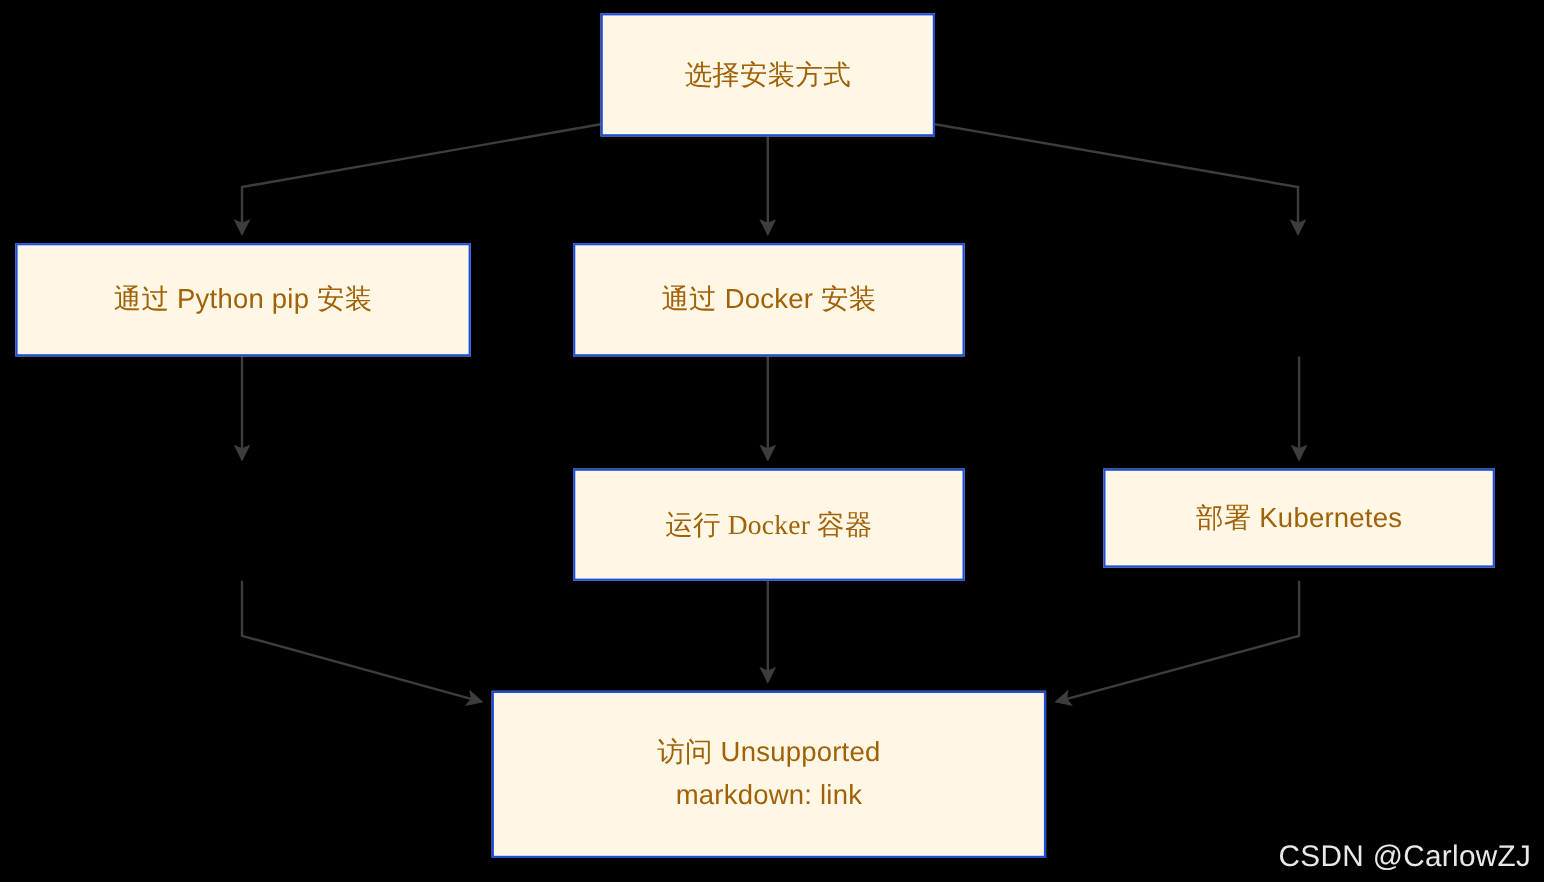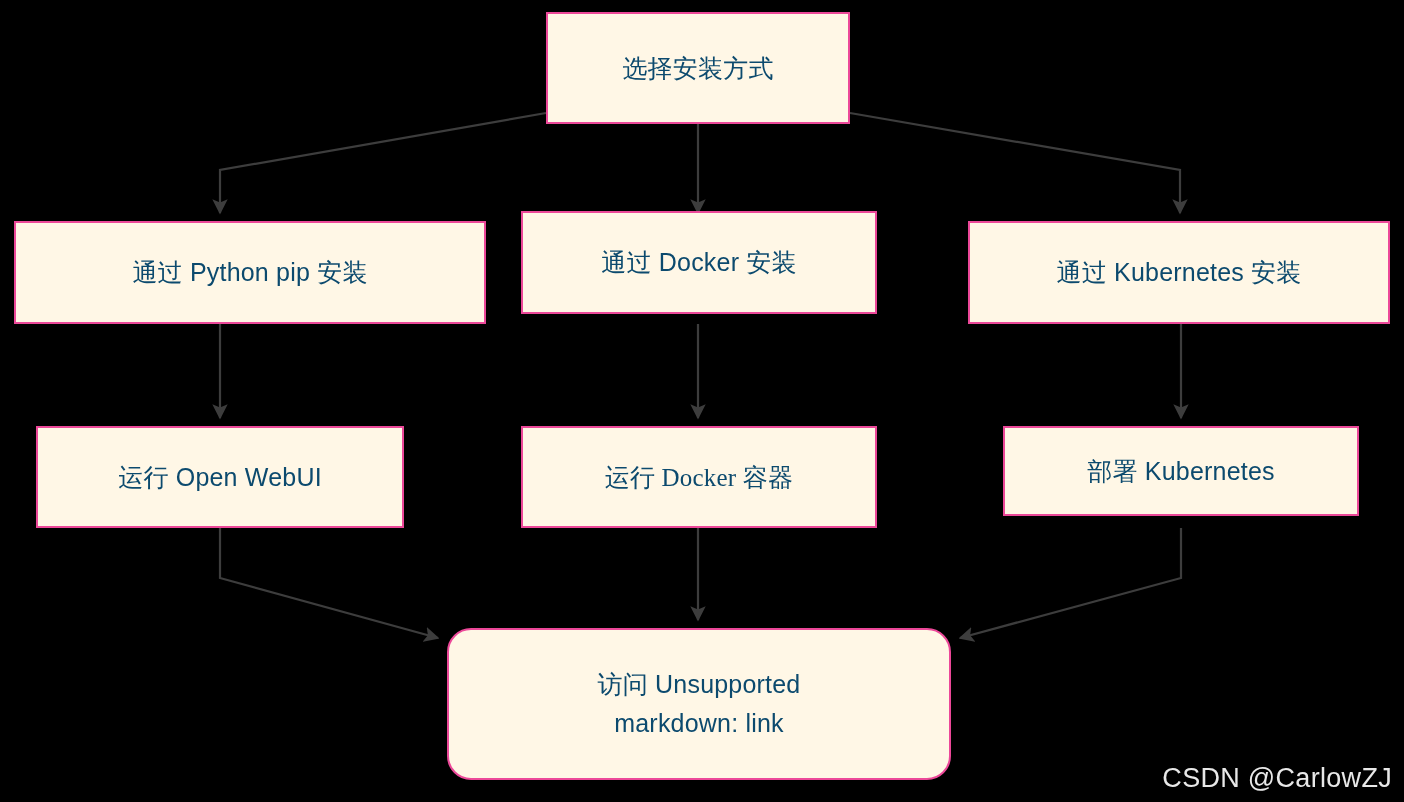--- a/index.html
+++ b/index.html
@@ -19,44 +19,44 @@
     position: absolute;
     left: 0;
     top: 0;
     width: 1404px;
     height: 802px;
   }
   .node {
     position: absolute;
     box-sizing: border-box;
     background: #FFF7E6;
-    border: 2px solid #ec4899;
+    border: 2px solid #1d4ed8;
     display: flex;
     align-items: center;
     justify-content: center;
     text-align: center;
-    color: #0c4a6e;
+    color: #a16207;
     font-size: 25px;
     line-height: 1.56;
     letter-spacing: 0.2px;
     z-index: 2;
   }
   .node .label {
     display: block;
     padding: 0 10px;
     white-space: pre-line;
   }
   #n-root   { left: 546px; top: 12px;  width: 304px; height: 112px; }
-  #n-pip    { left: 14px;  top: 221px; width: 472px; height: 103px; }
-  #n-docker { left: 521px; top: 211px; width: 356px; height: 103px; }
+  #n-pip    { left: 14px;  top: 221px; width: 414px; height: 103px; }
+  #n-docker { left: 521px; top: 221px; width: 356px; height: 103px; }
   #n-k8s    { left: 968px; top: 221px; width: 422px; height: 103px; }
   #n-run-webui  { left: 36px;  top: 426px; width: 368px; height: 102px; }
   #n-run-docker { left: 521px; top: 426px; width: 356px; height: 102px; font-family: Liberation Serif, serif; }
   #n-deploy-k8s { left: 1003px; top: 426px; width: 356px; height: 90px; }
-  #n-access { left: 447px; top: 628px; width: 504px; height: 152px; border-radius: 24px; }
+  #n-access { left: 447px; top: 628px; width: 504px; height: 152px; }
   #watermark {
     position: absolute;
     right: 12px;
     bottom: 8px;
     color: #e8e8e8;
     font-size: 27px;
     letter-spacing: 0.3px;
     z-index: 3;
     white-space: nowrap;
   }
@@ -97,27 +97,21 @@
   </div>
 
   <div class="node" id="n-pip">
     <span class="label">通过 Python pip 安装</span>
   </div>
 
   <div class="node" id="n-docker">
     <span class="label">通过 Docker 安装</span>
   </div>
 
-  <div class="node" id="n-k8s">
-    <span class="label">通过 Kubernetes 安装</span>
-  </div>
 
-  <div class="node" id="n-run-webui">
-    <span class="label">运行 Open WebUI</span>
-  </div>
 
   <div class="node" id="n-run-docker">
     <span class="label">运行 Docker 容器</span>
   </div>
 
   <div class="node" id="n-deploy-k8s">
     <span class="label">部署 Kubernetes</span>
   </div>
 
   <div class="node" id="n-access">

